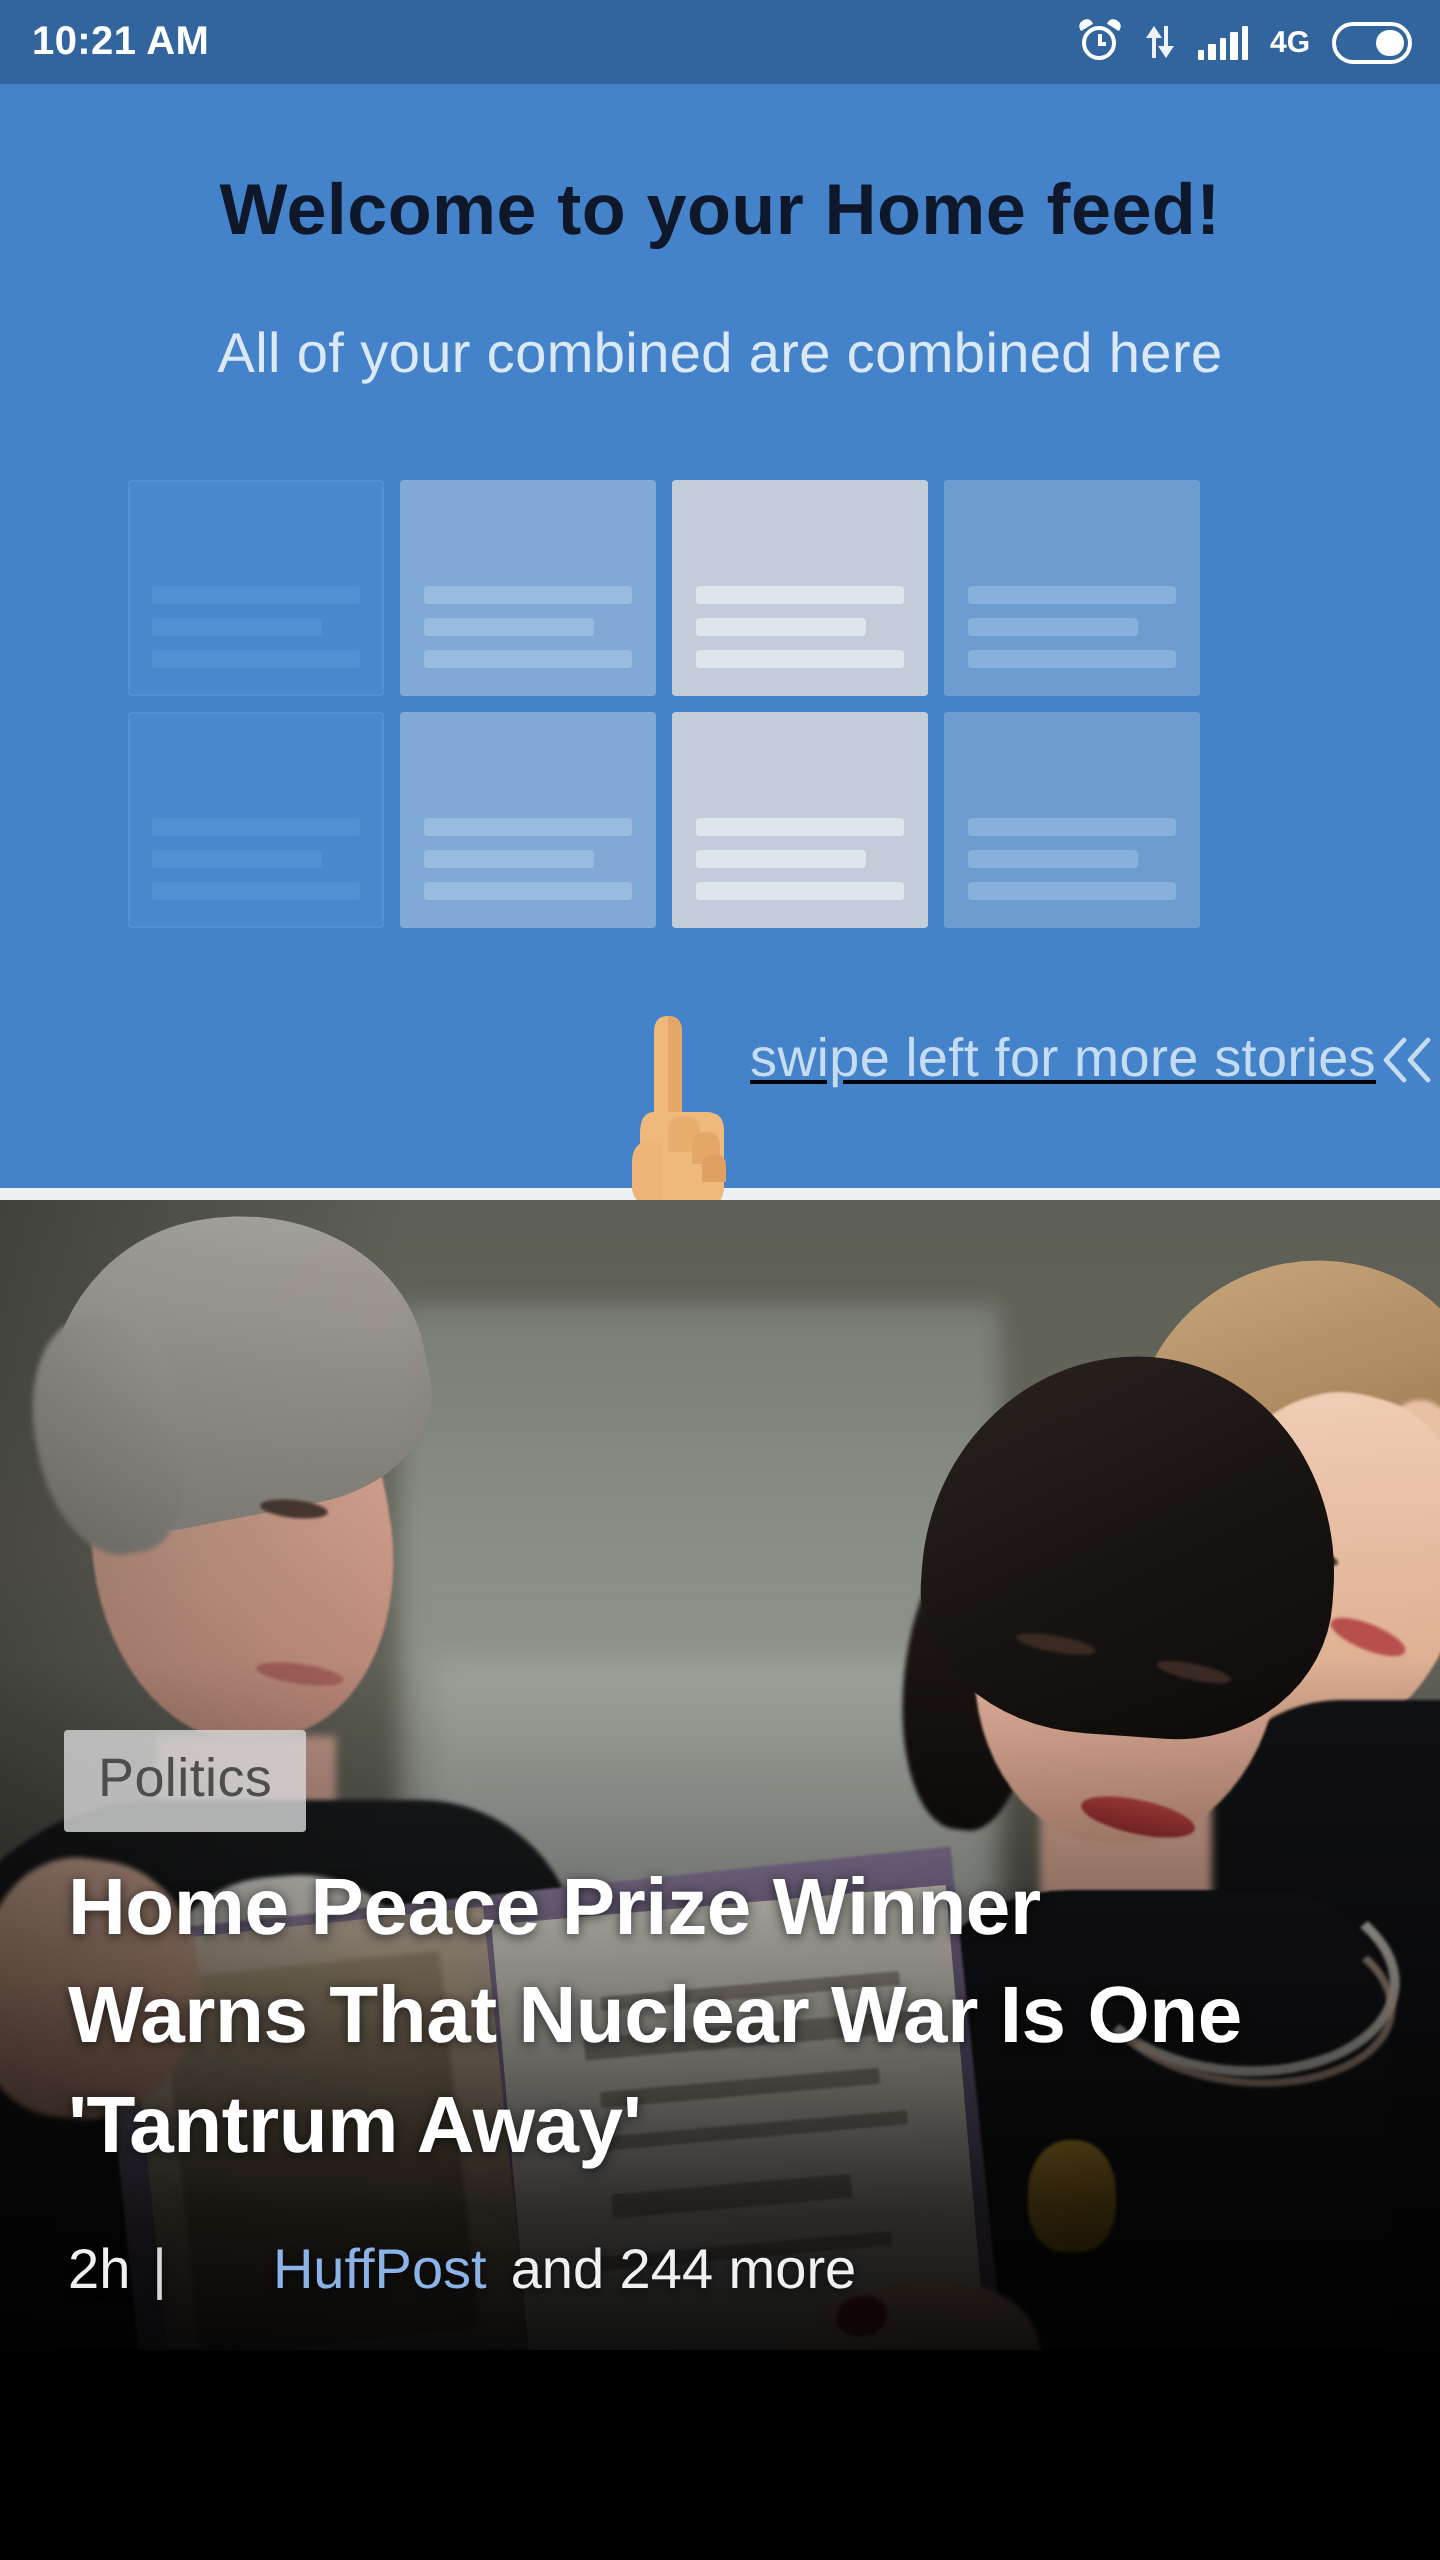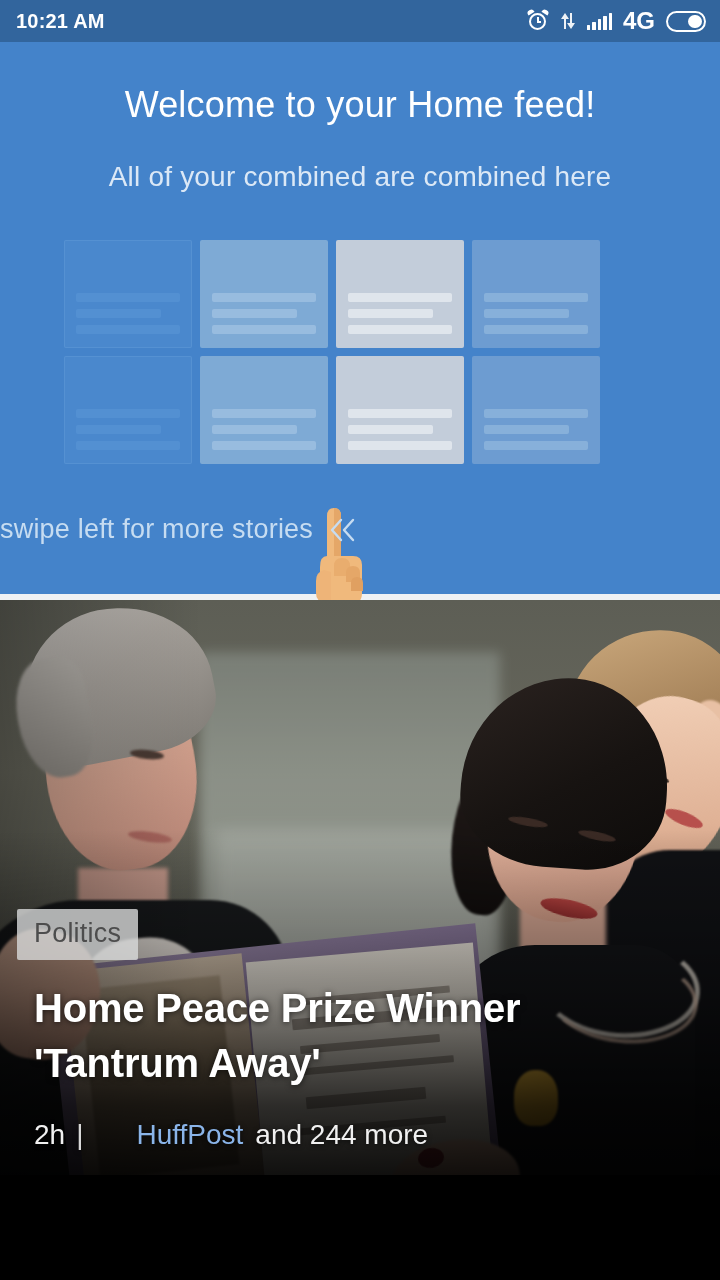--- a/index.html
+++ b/index.html
@@ -61,21 +61,21 @@
   .ico-data .dnstem{ position:absolute; right:4px; top:2px; width:2px; height:11px; background:#fff; }
 
   .ico-signal{ display:flex; align-items:flex-end; gap:2px; height:18px; }
   .ico-signal i{ display:block; width:3.4px; background:#fff; border-radius:.5px; }
   .ico-signal i:nth-child(1){ height:5px; }
   .ico-signal i:nth-child(2){ height:8px; }
   .ico-signal i:nth-child(3){ height:11px; }
   .ico-signal i:nth-child(4){ height:14px; }
   .ico-signal i:nth-child(5){ height:17px; }
 
-  .status-net{ color:#fff; font-size:24px; font-weight:bold; line-height:1; }
+  .status-net{ color:#fff; font-size:15px; font-weight:bold; line-height:1; }
 
   .ico-battery{
     width:40px; height:21px; border:2.4px solid #fff; border-radius:11px;
     position:relative; display:block;
   }
   .ico-battery .fill{
     position:absolute; right:2px; top:2px; bottom:2px; width:14px;
     background:#fff; border-radius:8px;
   }
 
@@ -96,21 +96,21 @@
   }
   .appbar-spacer{ flex:1; }
   .refresh-icon{ width:50px; height:50px; flex:none; }
 
   
   .banner{
     background:#4483ca; height:552px; position:relative;
     display:flex; flex-direction:column; align-items:center;
   }
   .banner-title{
-    color:#ffffff; font-size:36px; font-weight:400;
+    color:#0f172a; font-size:36px; font-weight:700;
     margin-top:42px; text-align:center; letter-spacing:.2px;
   }
   .banner-sub{
     color:#dbe8f6; font-size:28px; font-weight:400;
     margin-top:35px; text-align:center; letter-spacing:.2px;
   }
 
   
   .cardgrid{
     position:absolute; left:64px; top:198px;
@@ -143,21 +143,21 @@
   .ln.w3{ width:100%; }
 
   
   .hand-wrap{
     position:absolute; left:312px; top:462px;
     width:70px; height:122px; pointer-events:none;
   }
 
   .swipe-row{
     position:absolute; left:0; right:0; top:472px;
-    display:flex; align-items:center; justify-content:flex-start; gap:14px;
+    display:flex; align-items:center; justify-content:flex-end; text-decoration:underline;
   }
   .swipe-text{ color:#c6dcf1; font-size:27px; font-weight:400; letter-spacing:.2px; }
   .chev-left{ width:32px; height:30px; display:block; }
 
   .banner-sep{ height:6px; background:#eef1f4; }
 
   
   .newscard{
     position:relative; width:720px; height:575px; overflow:hidden;
     background:#2b2a28;
@@ -540,25 +540,26 @@
       <div class="dip-txt" style="left:296px;top:462px;width:158px;height:7px;"></div>
       <div class="dip-txt" style="left:306px;top:492px;width:120px;height:12px;"></div>
       <div class="dip-txt" style="left:300px;top:522px;width:146px;height:7px;"></div>
       <div class="p-l-hand"></div>
       <div class="dip-hand"></div>
       <div class="dip-nail"></div>
 
       <div class="photo-vignette"></div>
     </div>
 
-    <div class="badge-politics" style="left:17px; top:265px;margin-top:44px;">Politics</div>
+    <div class="badge-politics" style="left:32px; top:265px;">Politics</div>
 
     <div class="card-text">
       <div class="headline">
         <div>Home Peace Prize Winner</div>
+        <div>Warns That Nuclear War Is One</div>
         <div>'Tantrum Away'</div>
       </div>
       <div class="meta">
         <span>2h</span>
         <span class="sep">|</span>
         <span class="src">HuffPost</span>
         <span class="more">and 244 more</span>
       </div>
     </div>
   </div>

